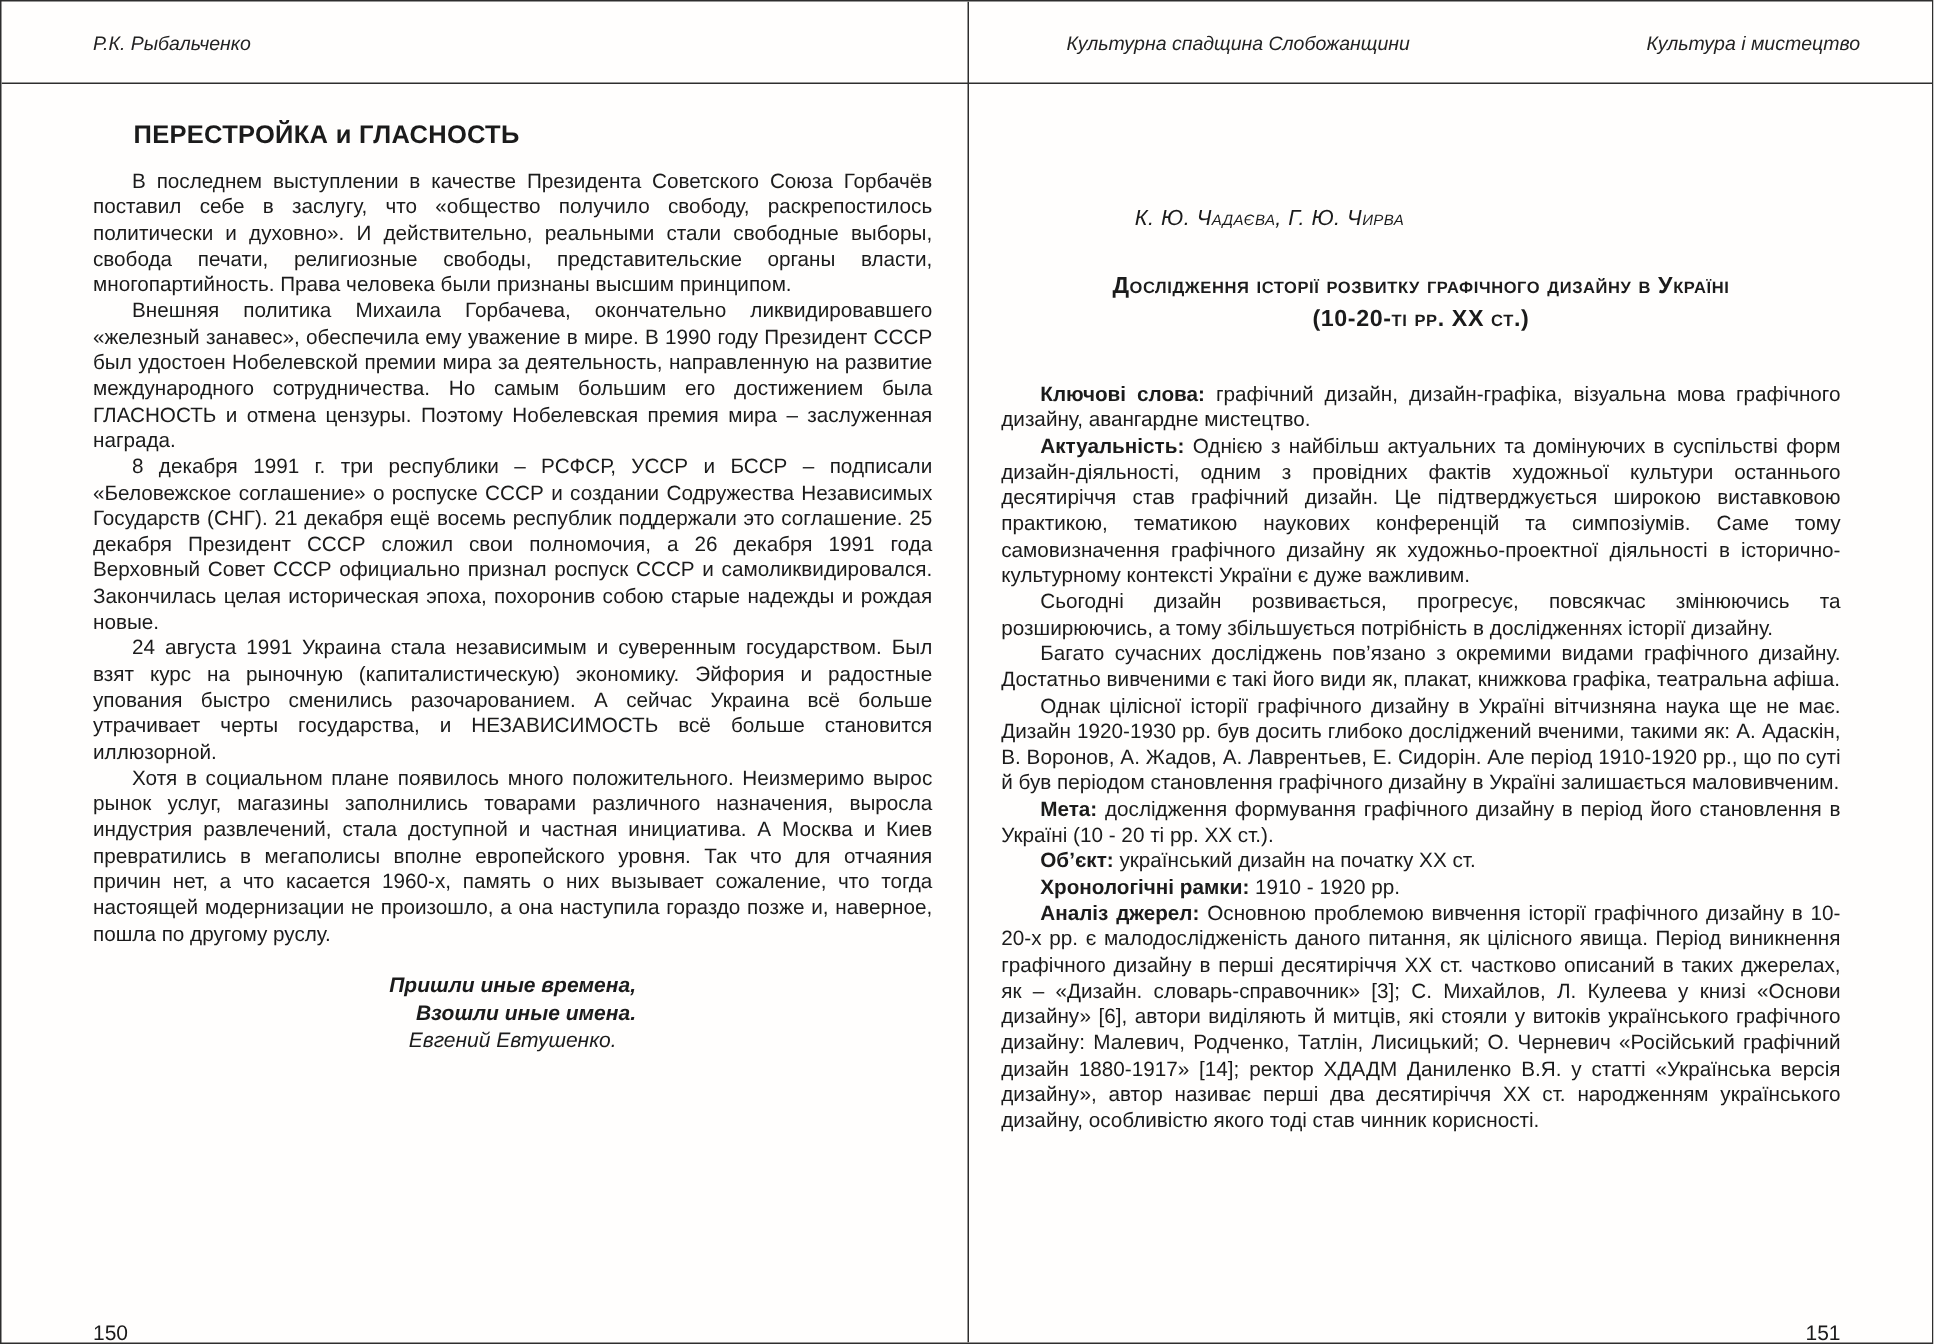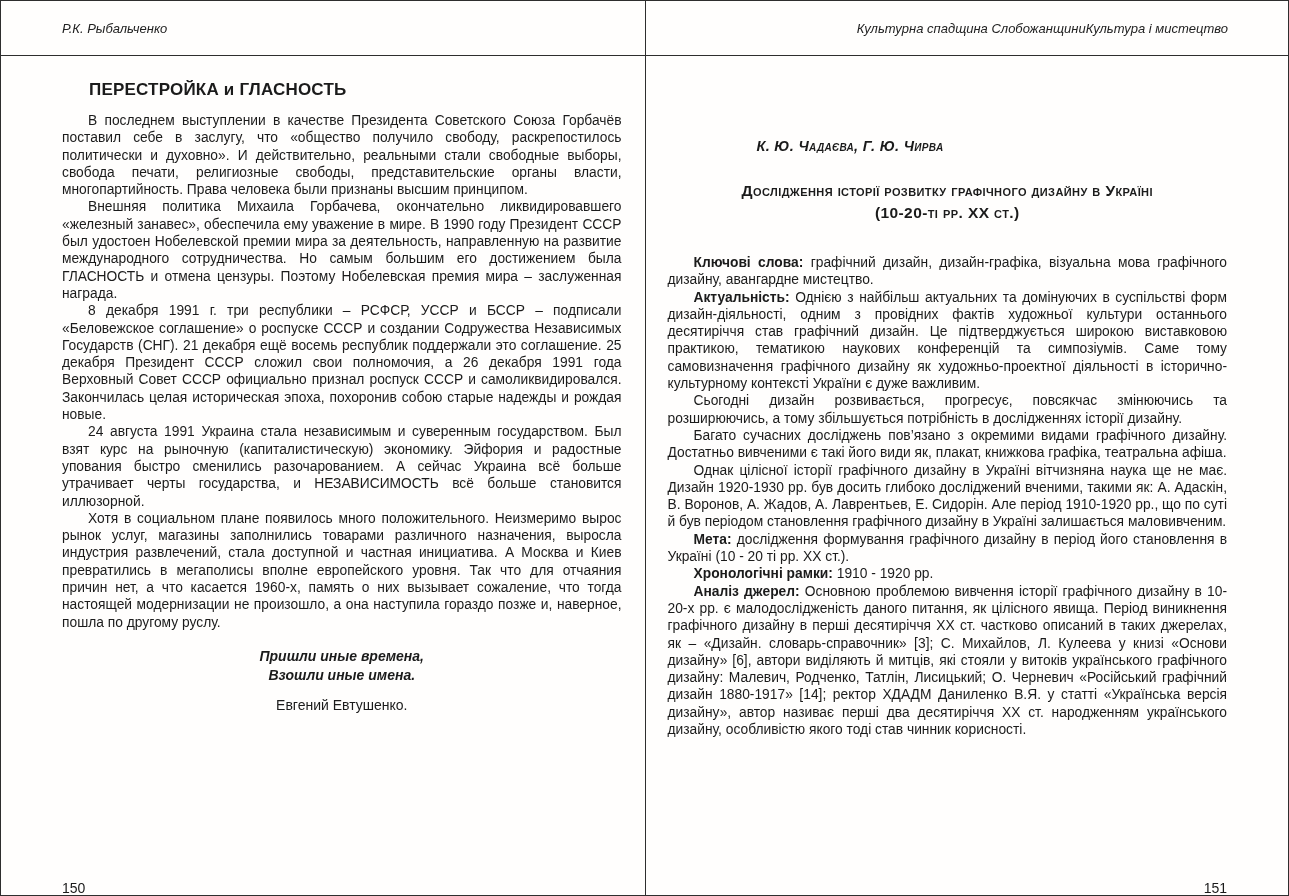--- a/index.html
+++ b/index.html
@@ -16,48 +16,48 @@
   .center-divider {
     position: absolute; top: 0; bottom: 0; left: 644px;
     width: 1px; background: #2e2e2e; z-index: 2;
   }
   .running-head {
     display: flex; height: 55px; align-items: center;
     border-bottom: 1px solid #2e2e2e;
     font-style: italic; font-size: 13px; color: #222;
   }
   .rh-left { width: 644px; padding-left: 61px; }
-  .rh-right { flex: 1; display: flex; justify-content: flex-end; padding-left: 66px; padding-right: 60px; }
+  .rh-right { flex: 1; display: flex; justify-content: space-between; padding-left: 66px; padding-right: 48px; }
   .pages { display: flex; height: calc(100% - 43px); }
   .page { position: relative; overflow: hidden; }
   .page-left  { width: 644px; padding: 16px 23px 0 61px; }
   .page-right { width: 644px; padding: 16px 61px 0 23px; }
 
   .para {
     margin: 0; text-align: justify; text-indent: 26px;
     font-size: 13.8px; line-height: 17.3px;
   }
   .lead { font-weight: bold; }
 
   .article-title-left {
     font-size: 17px; font-weight: bold;
     margin: 8px 0 12px 27px; letter-spacing: 0.2px;
   }
   .authors {
-    font-weight: bold; font-style: italic; font-variant: small-caps;
+    font-weight: normal; font-style: italic; font-variant: small-caps;
     font-size: 14.5px; margin: 66px 0 4px 89px; letter-spacing: 0.3px;
   }
   .article-title-right {
     font-size: 15.5px; font-weight: bold; text-align: center;
     font-variant: small-caps; letter-spacing: 0.4px;
     margin: 26px 0 30px 0; line-height: 22px;
   }
   .poem { text-align: center; margin-top: 16px; font-size: 14px; line-height: 19px; }
-  .poem-inner { display: inline-block; text-align: center; font-style: italic; font-weight: bold; }
-  .poem-author { text-align: center; margin-top: 12px; font-size: 14px; }
+  .poem-inner { display: inline-block; text-align: right; font-style: italic; font-weight: bold; }
+  .poem-author { text-align: center; font-size: 14px; font-style: italic; }
   .page-number { position: absolute; bottom: 11px; font-size: 14px; }
   .pn-left { left: 61px; }
   .pn-right { right: 61px; }
 </style>
 </head>
 <body>
 
 <div class="spread">
   <div class="center-divider"></div>
 
@@ -95,19 +95,20 @@
       <h1 class="article-title-right">
         <span>Дослідження історії розвитку графічного дизайну в Україні</span><br>
         <span>(10-20-ті рр. ХХ ст.)</span>
       </h1>
       <p class="para"><b class="lead">Ключові слова: </b><span>графічний дизайн, дизайн-графіка, візуальна мова графічного дизайну, авангардне мистецтво.</span></p>
       <p class="para"><b class="lead">Актуальність: </b><span>Однією з найбільш актуальних та домінуючих в суспільстві форм дизайн-діяльності, одним з провідних фактів художньої культури останнього десятиріччя став графічний дизайн. Це підтверджується широкою виставковою практикою, тематикою наукових конференцій та симпозіумів. Саме тому самовизначення графічного дизайну як художньо-проектної діяльності в історично-культурному контексті України є дуже важливим.</span></p>
       <p class="para"><b class="lead"></b><span>Сьогодні дизайн розвивається, прогресує, повсякчас змінюючись та розширюючись, а тому збільшується потрібність в дослідженнях історії дизайну.</span></p>
       <p class="para"><b class="lead"></b><span>Багато сучасних досліджень пов’язано з окремими видами графічного дизайну. Достатньо вивченими є такі його види як, плакат, книжкова графіка, театральна афіша.</span></p>
       <p class="para"><b class="lead"></b><span>Однак цілісної історії графічного дизайну в Україні вітчизняна наука ще не має. Дизайн 1920-1930 рр. був досить глибоко досліджений вченими, такими як: А. Адаскін, В. Воронов, А. Жадов, А. Лаврентьев, Е. Сидорін. Але період 1910-1920 рр., що по суті й був періодом становлення графічного дизайну в Україні залишається маловивченим.</span></p>
       <p class="para"><b class="lead">Мета: </b><span>дослідження формування графічного дизайну в період його становлення в Україні (10 - 20 ті рр. ХХ ст.).</span></p>
+      <p class="para"><b class="lead">Об’єкт: </b><span>український дизайн на початку ХХ ст.</span></p>
       <p class="para"><b class="lead">Хронологічні рамки: </b><span>1910 - 1920 рр.</span></p>
       <p class="para"><b class="lead">Аналіз джерел: </b><span>Основною проблемою вивчення історії графічного дизайну в 10-20-х рр. є малодослідженість даного питання, як цілісного явища. Період виникнення графічного дизайну в перші десятиріччя ХХ ст. частково описаний в таких джерелах, як – «Дизайн. словарь-справочник» [3]; С. Михайлов, Л. Кулеева у книзі «Основи дизайну» [6], автори виділяють й митців, які стояли у витоків українського графічного дизайну: Малевич, Родченко, Татлін, Лисицький; О. Черневич «Російський графічний дизайн 1880-1917» [14]; ректор ХДАДМ Даниленко В.Я. у статті «Українська версія дизайну», автор називає перші два десятиріччя ХХ ст. народженням українського дизайну, особливістю якого тоді став чинник корисності.</span></p>
       <div class="page-number pn-right">151</div>
     </section>
 
   </div>
 </div>
 
 </body></html>

